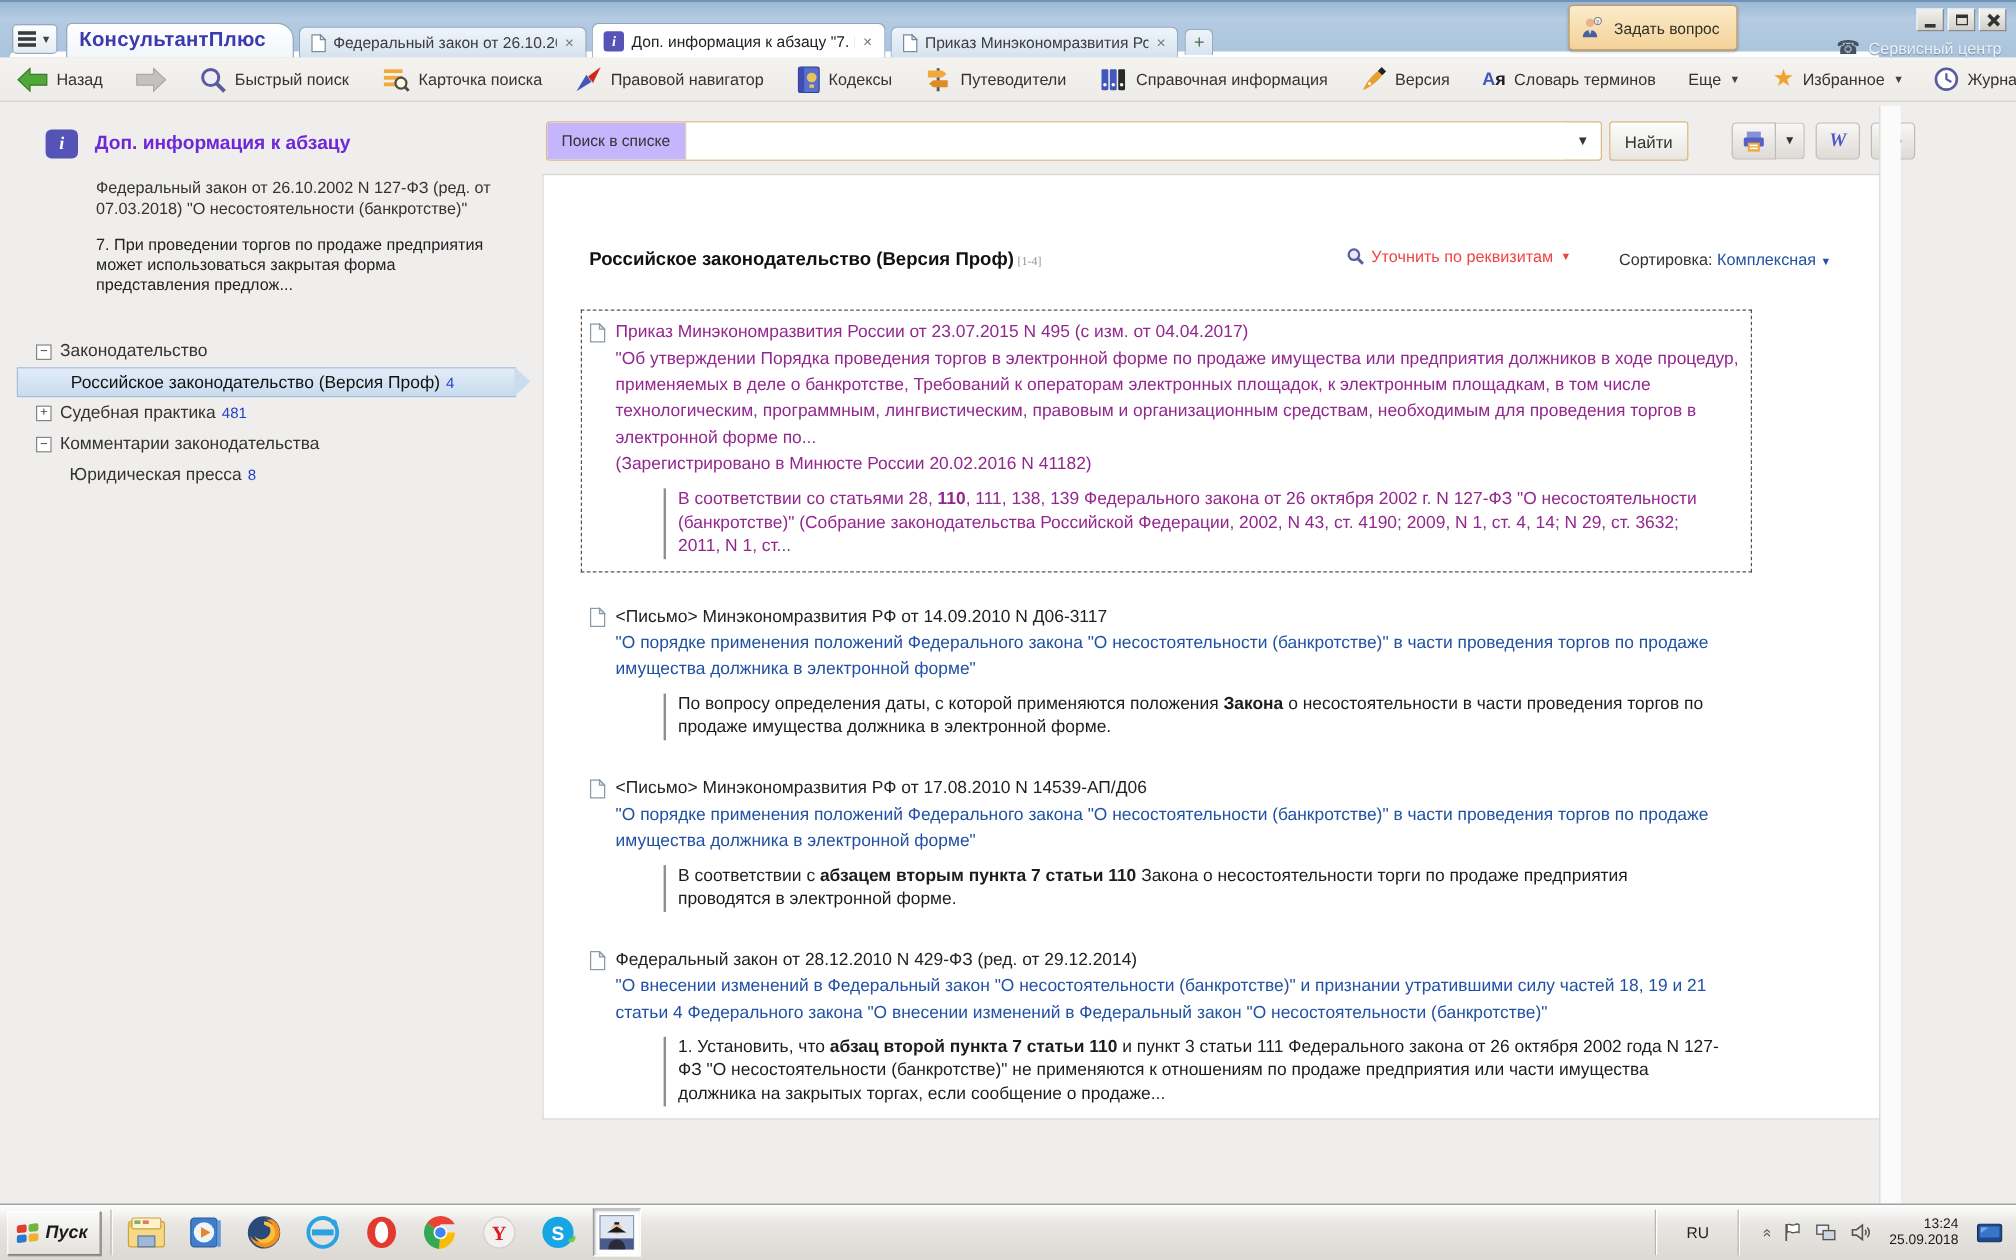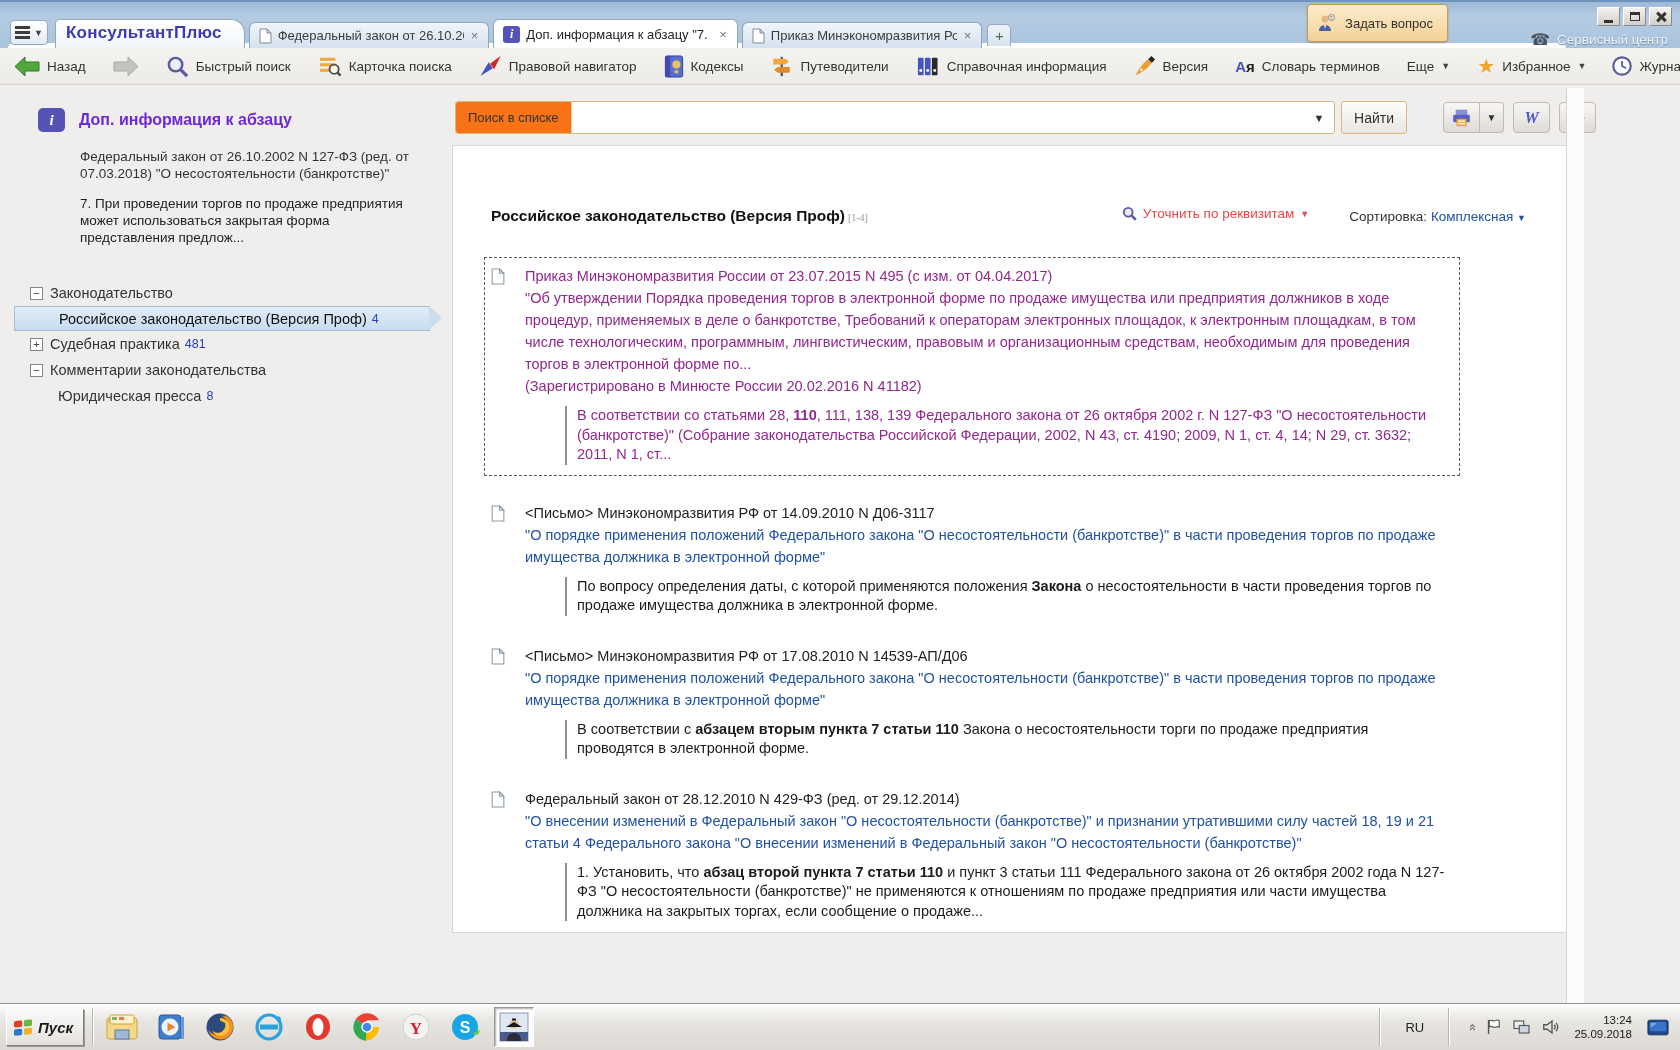--- a/index.html
+++ b/index.html
@@ -87,21 +87,21 @@
   .trow.selected { position:relative; margin:0 22px 0 14px; padding-left:44px; height:25px;
     background:linear-gradient(#e2ecf7,#c8dcef); border:1px solid #a6bfd8; }
   .trow.selected::after { content:""; position:absolute; right:-13px; top:-1px;
     border:12.5px solid transparent; border-left:13px solid #cadded; border-right:none; }
   .trow.selected .tlabel { color:#111; }
 
   
   .searchrow { position:absolute; left:455px; top:101px; display:flex; align-items:stretch; height:33px; }
   .searchbox { display:flex; align-items:stretch; width:880px; border:1px solid #d9ba7c; border-radius:3px;
     background:#fff; overflow:hidden; }
-  .slabel { background:#f97316; border-right:1px solid #e4d4a4; display:flex; align-items:center;
+  .slabel { background:#c4b5fd; border-right:1px solid #e4d4a4; display:flex; align-items:center;
     padding:0 12px; font-size:13px; color:#333; white-space:nowrap; }
   .searchbox input { flex:1; border:none; outline:none; font-size:14px; padding:0 8px; color:#222; }
   .sdrop { width:30px; display:flex; align-items:center; justify-content:center; color:#333;
     font-size:11px; cursor:pointer; }
   .findbtn { margin-left:6px; width:66px; border:1px solid #d9ba7c; border-radius:3px;
     background:linear-gradient(#fdfdfc,#e9e6e0); font-size:14px; color:#333; cursor:pointer;
     font-family:inherit; }
   .actbtns { display:flex; align-items:center; margin-left:36px; gap:9px; }
   .gbtn { height:31px; border:1px solid #bfbcb6; border-radius:4px;
     background:linear-gradient(#f8f7f6,#dedbd6); display:flex; align-items:center; justify-content:center;
@@ -121,21 +121,21 @@
   .ptitle { font-size:15.5px; font-weight:bold; color:#111; }
   .prange { font-size:10px; color:#979797; margin-left:3px;font-family:Liberation Serif, serif; }
   .phead .sp { flex:1; }
   .refine { display:flex; align-items:center; gap:6px; color:#ef4444; font-size:13.5px; cursor:pointer;margin-top:20px; }
   .refine .drop2 { font-size:9px; }
   .sort { margin-left:40px; font-size:13.5px; color:#333; }
   .sort a { color:#2051a3; text-decoration:none; cursor:pointer; }
   .sort .drop2 { font-size:9px; color:#2051a3; }
 
   .rlist { padding:32px 0 0 38px; }
-  .ritem { display:flex; gap:20px; margin-bottom:29px; width:975px; }
+  .ritem { display:flex; gap:8px; margin-bottom:29px; width:975px; }
   .ritem .dicon { flex:none; padding-top:3px; }
   .rtext { width:940px; font-size:14.5px; line-height:22px; }
   .rtitle { color:#222; }
   .rsub { color:#2051a3; }
   .purple .rtitle,.purple .rsub,.purple .rex { color:#93278f; }
   .rex { margin:9px 0 0 40px; border-left:2px solid #8f8f8f; padding-left:10px;
     line-height:19.5px; color:#1c1c1c; width:880px; }
   .rex b { font-weight:bold; }
   .ritem.selected { border:1px dashed #555; margin-left:-7px; padding:7px 8px 10px 6px; width:976px;
     margin-bottom:26px; }

